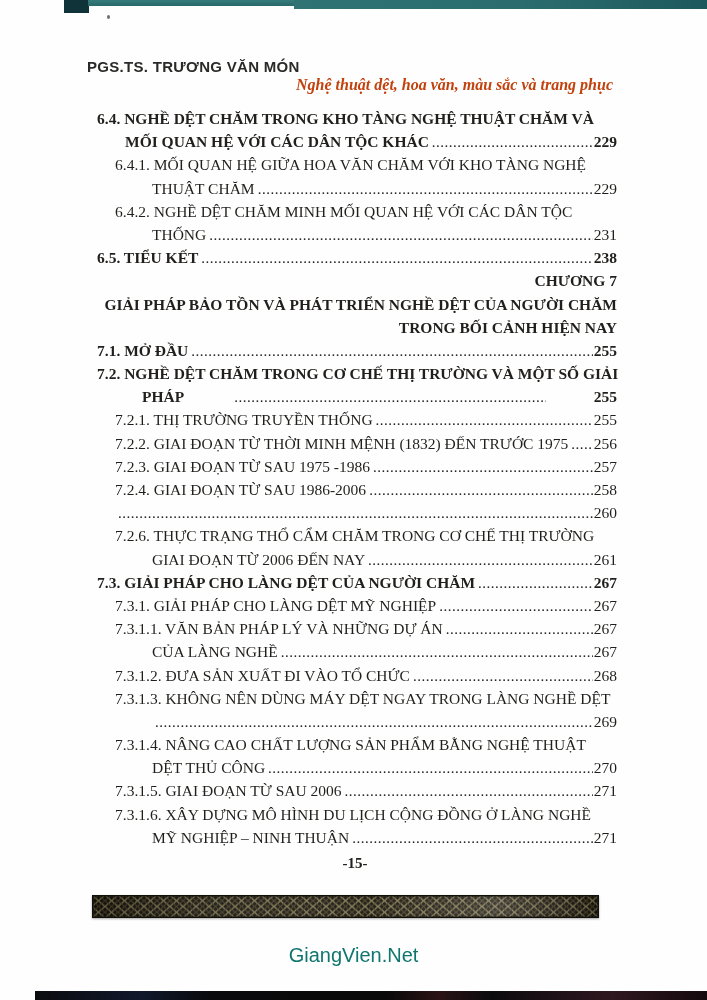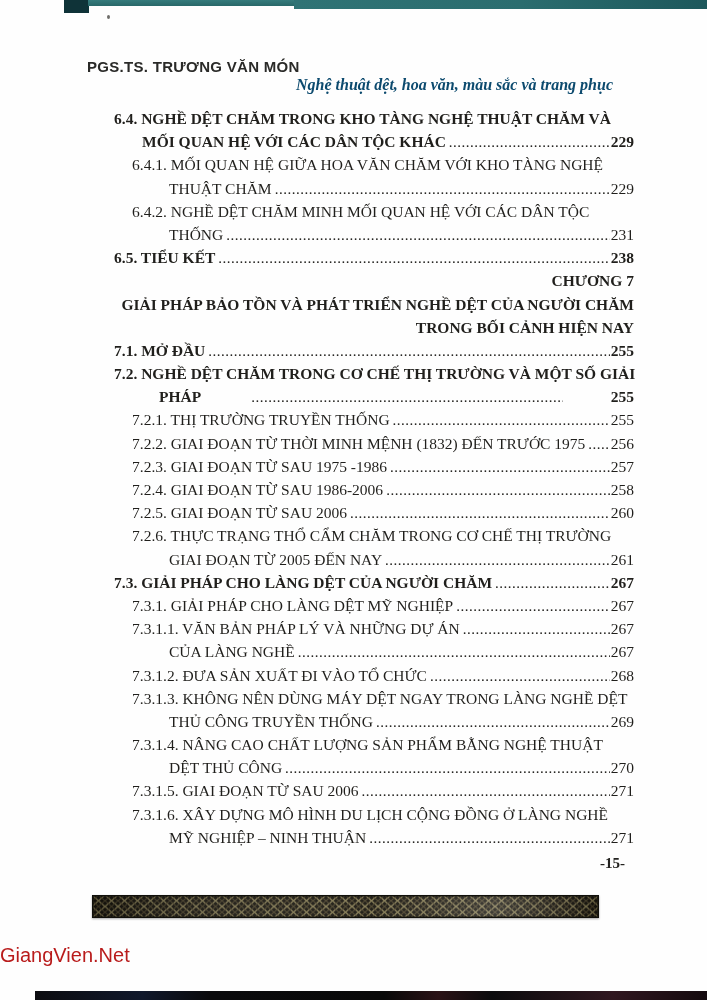--- a/index.html
+++ b/index.html
@@ -16,53 +16,53 @@
     background:linear-gradient(90deg,#2f7375 0%,#2b6d6f 55%,#1d585c 100%);}
   .speck{position:absolute;left:107px;top:15px;width:3px;height:4px;background:#6f6e6a;border-radius:50%;}
 
   .author{
     position:absolute;left:87px;top:58px;
     font-family:"Liberation Sans",sans-serif;font-weight:700;font-size:15px;
     letter-spacing:.3px;color:#2a2a28;
   }
   .book-title{
     position:absolute;right:94px;top:76px;
-    font-style:italic;font-weight:700;font-size:16px;color:#0c4a6e;
-  }
-
-  .toc{position:absolute;left:94px;top:107px;width:540px;}
+    font-style:italic;font-weight:700;font-size:16px;color:#c2410c;
+  }
+
+  .toc{position:absolute;left:77px;top:107px;width:540px;}
   .toc-line{
     display:flex;align-items:baseline;height:23.2px;line-height:23.2px;
     font-size:15.5px;white-space:nowrap;color:#201f1c;
   }
   .toc-line.bold{font-weight:700;}
   .lv-center{justify-content:flex-end;}
   .lv-main{padding-left:20px;}
   .lv-main-cont{padding-left:48px;}
   .lv-main-cont2{padding-left:65px;gap:47px;}
   .lv-sub{padding-left:38px;}
   .lv-sub-cont{padding-left:75px;font-family:Liberation Serif, serif;}
   .fill{flex:1 1 auto;overflow:hidden;min-width:6px;margin:0 1px 0 3px;}
   .fill::after{
     content:"..........................................................................................................................";
     font-weight:400;font-size:15px;letter-spacing:.5px;color:#23221f;
   }
   .pg{flex:0 0 auto;}
 
   .page-num{
-    position:absolute;left:85px;top:855px;width:540px;text-align:right;
+    position:absolute;left:85px;top:855px;width:540px;text-align:center;
     font-weight:700;font-size:15px;color:#23221f;
   }
 
   .band{position:absolute;left:92px;top:895px;width:507px;height:23px;box-shadow:0 1px 2px rgba(0,0,0,.35);}
   .band svg{display:block;}
 
   .watermark{
-    position:absolute;left:0;top:944px;width:707px;
-    font-family:"Liberation Sans",sans-serif;font-size:20px;color:#b91c1c;
+    position:absolute;left:0;top:944px;width:707px;text-align:center;
+    font-family:"Liberation Sans",sans-serif;font-size:20px;color:#0f766e;
   }
 
   .bottom-band{
     position:absolute;left:35px;top:991px;width:672px;height:9px;
     background:linear-gradient(90deg,#0c0c10 0%,#10182b 16%,#0a0a0c 26%,#090909 52%,#2a1216 60%,#0b0b0d 68%,#301720 86%,#140a0e 100%);
   }
 </style>
 </head>
 <body>
 
@@ -142,29 +142,28 @@
         <span class="toc-text">7.2.3. GIAI ĐOẠN TỪ SAU 1975 -1986</span>
         <span class="fill"></span>
         <span class="pg">257</span>
       </div>
       <div class="toc-line lv-sub">
         <span class="toc-text">7.2.4. GIAI ĐOẠN TỪ SAU 1986-2006</span>
         <span class="fill"></span>
         <span class="pg">258</span>
       </div>
       <div class="toc-line lv-sub">
-        <span class="toc-text">7.2.5. GIAI ĐOẠN TỪ SAU 2006</span>
         <span class="fill"></span>
         <span class="pg">260</span>
       </div>
       <div class="toc-line lv-sub">
         <span class="toc-text">7.2.6. THỰC TRẠNG THỔ CẨM CHĂM TRONG CƠ CHẾ THỊ TRƯỜNG</span>
       </div>
       <div class="toc-line lv-sub-cont">
-        <span class="toc-text">GIAI ĐOẠN TỪ 2005 ĐẾN NAY</span>
+        <span class="toc-text">GIAI ĐOẠN TỪ 2006 ĐẾN NAY</span>
         <span class="fill"></span>
         <span class="pg">261</span>
       </div>
       <div class="toc-line lv-main bold">
         <span class="toc-text">7.3. GIẢI PHÁP CHO LÀNG DỆT CỦA NGƯỜI CHĂM</span>
         <span class="fill"></span>
         <span class="pg">267</span>
       </div>
       <div class="toc-line lv-sub">
         <span class="toc-text">7.3.1. GIẢI PHÁP CHO LÀNG DỆT MỸ NGHIỆP</span>
@@ -183,21 +182,20 @@
       </div>
       <div class="toc-line lv-sub">
         <span class="toc-text">7.3.1.2. ĐƯA SẢN XUẤT ĐI VÀO TỔ CHỨC</span>
         <span class="fill"></span>
         <span class="pg">268</span>
       </div>
       <div class="toc-line lv-sub">
         <span class="toc-text">7.3.1.3. KHÔNG NÊN DÙNG MÁY DỆT NGAY TRONG LÀNG NGHỀ DỆT</span>
       </div>
       <div class="toc-line lv-sub-cont">
-        <span class="toc-text">THỦ CÔNG TRUYỀN THỐNG</span>
         <span class="fill"></span>
         <span class="pg">269</span>
       </div>
       <div class="toc-line lv-sub">
         <span class="toc-text">7.3.1.4. NÂNG CAO CHẤT LƯỢNG SẢN PHẨM BẰNG NGHỆ THUẬT</span>
       </div>
       <div class="toc-line lv-sub-cont">
         <span class="toc-text">DỆT THỦ CÔNG</span>
         <span class="fill"></span>
         <span class="pg">270</span>

